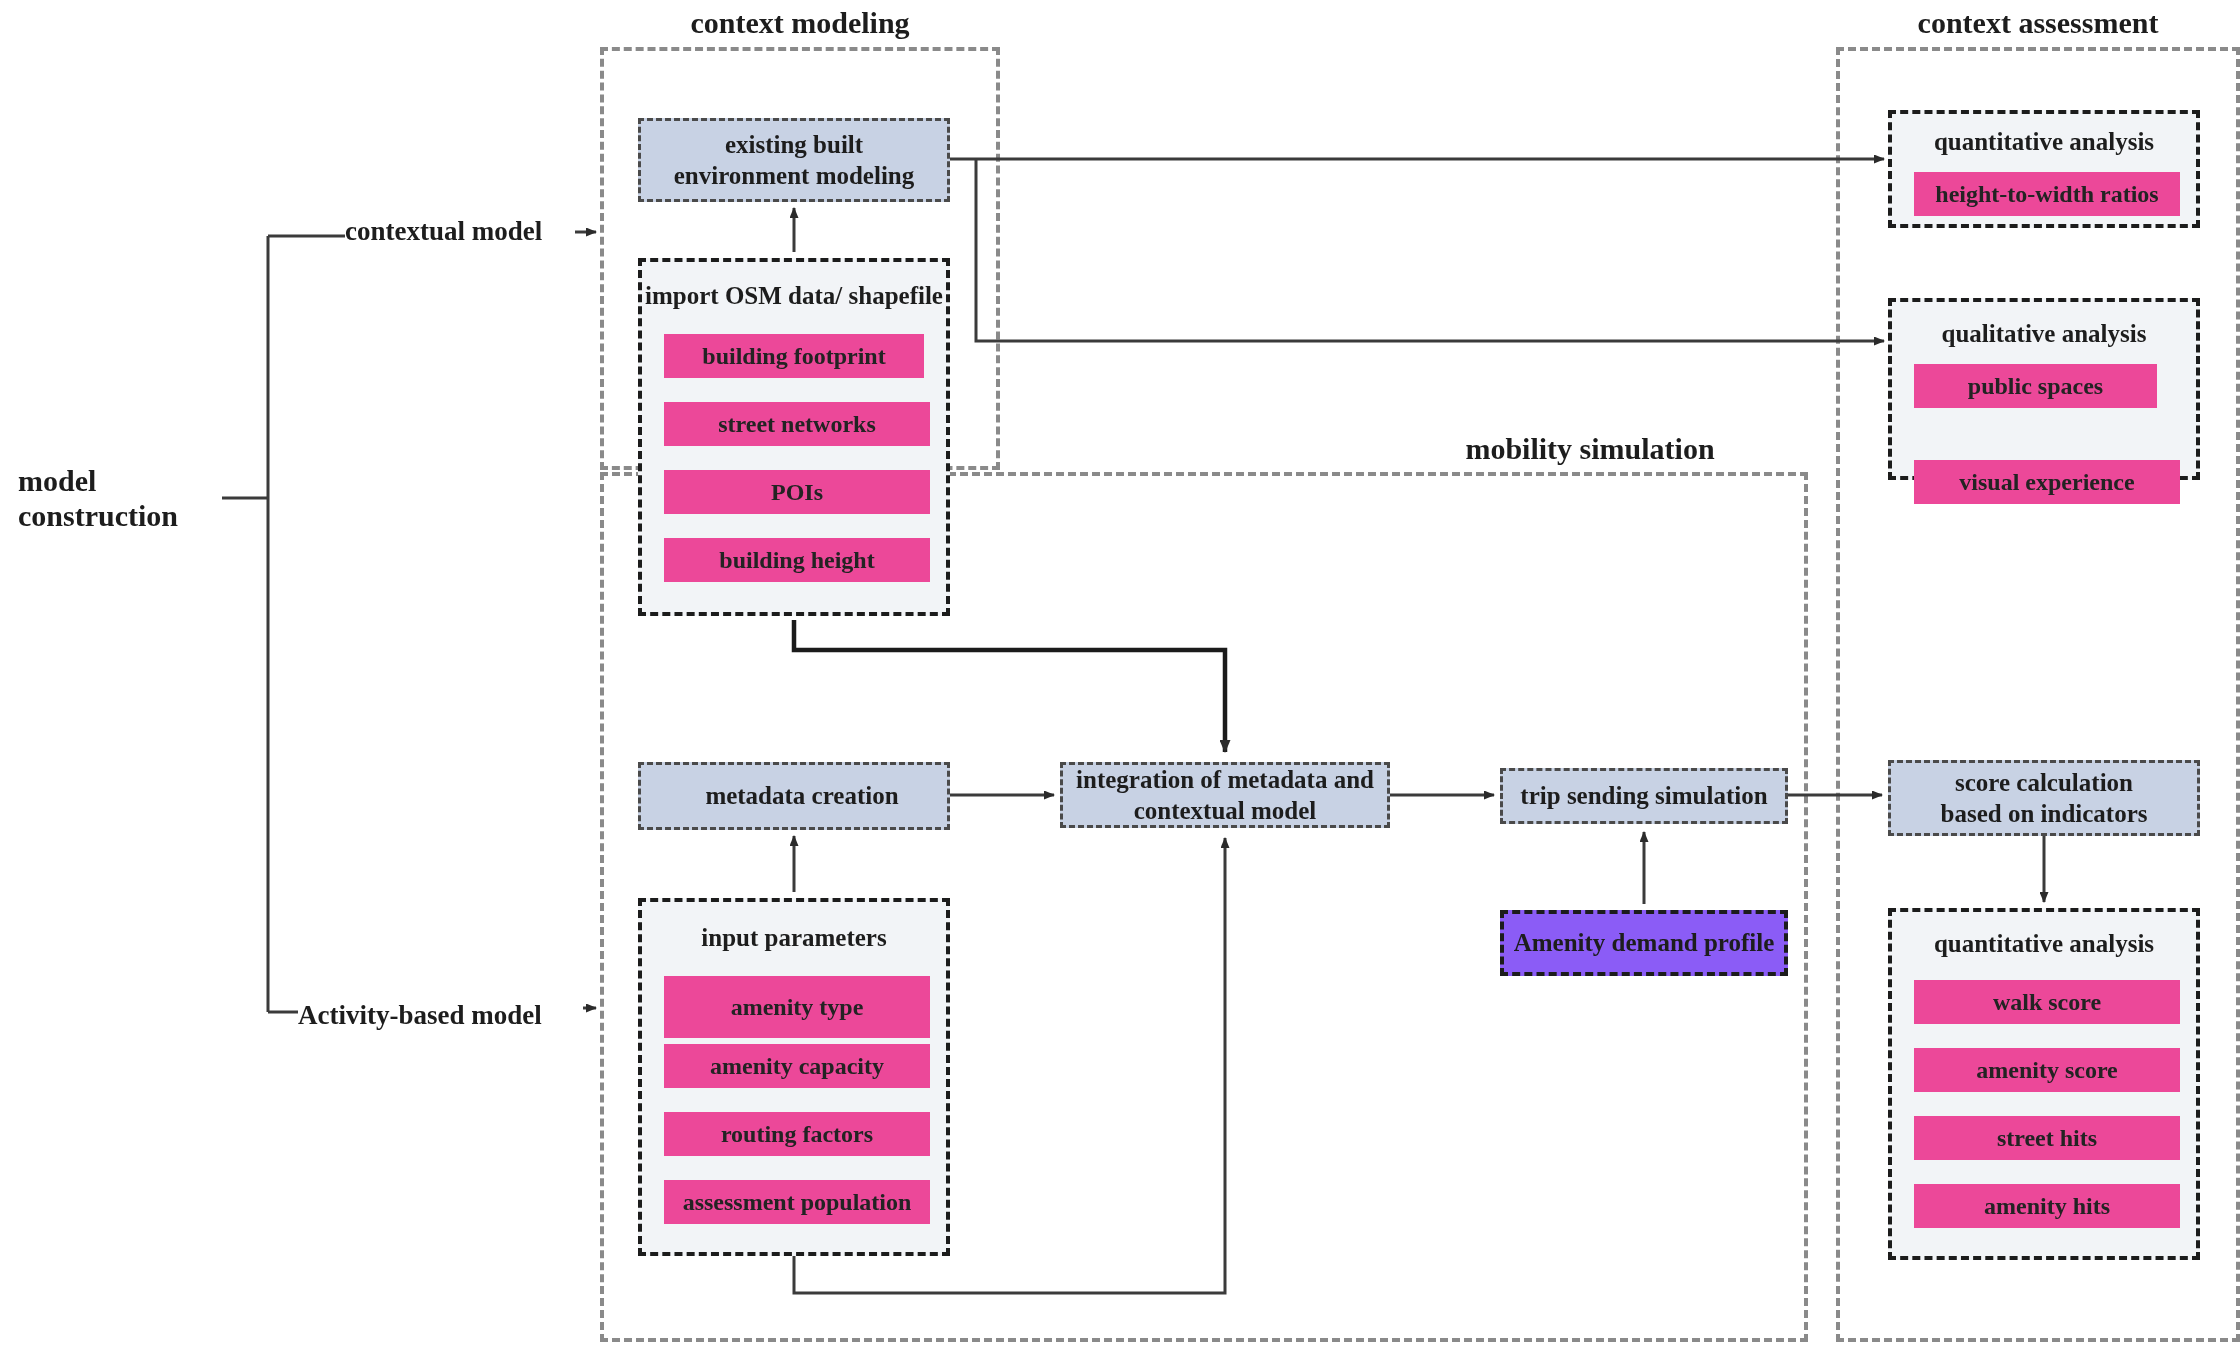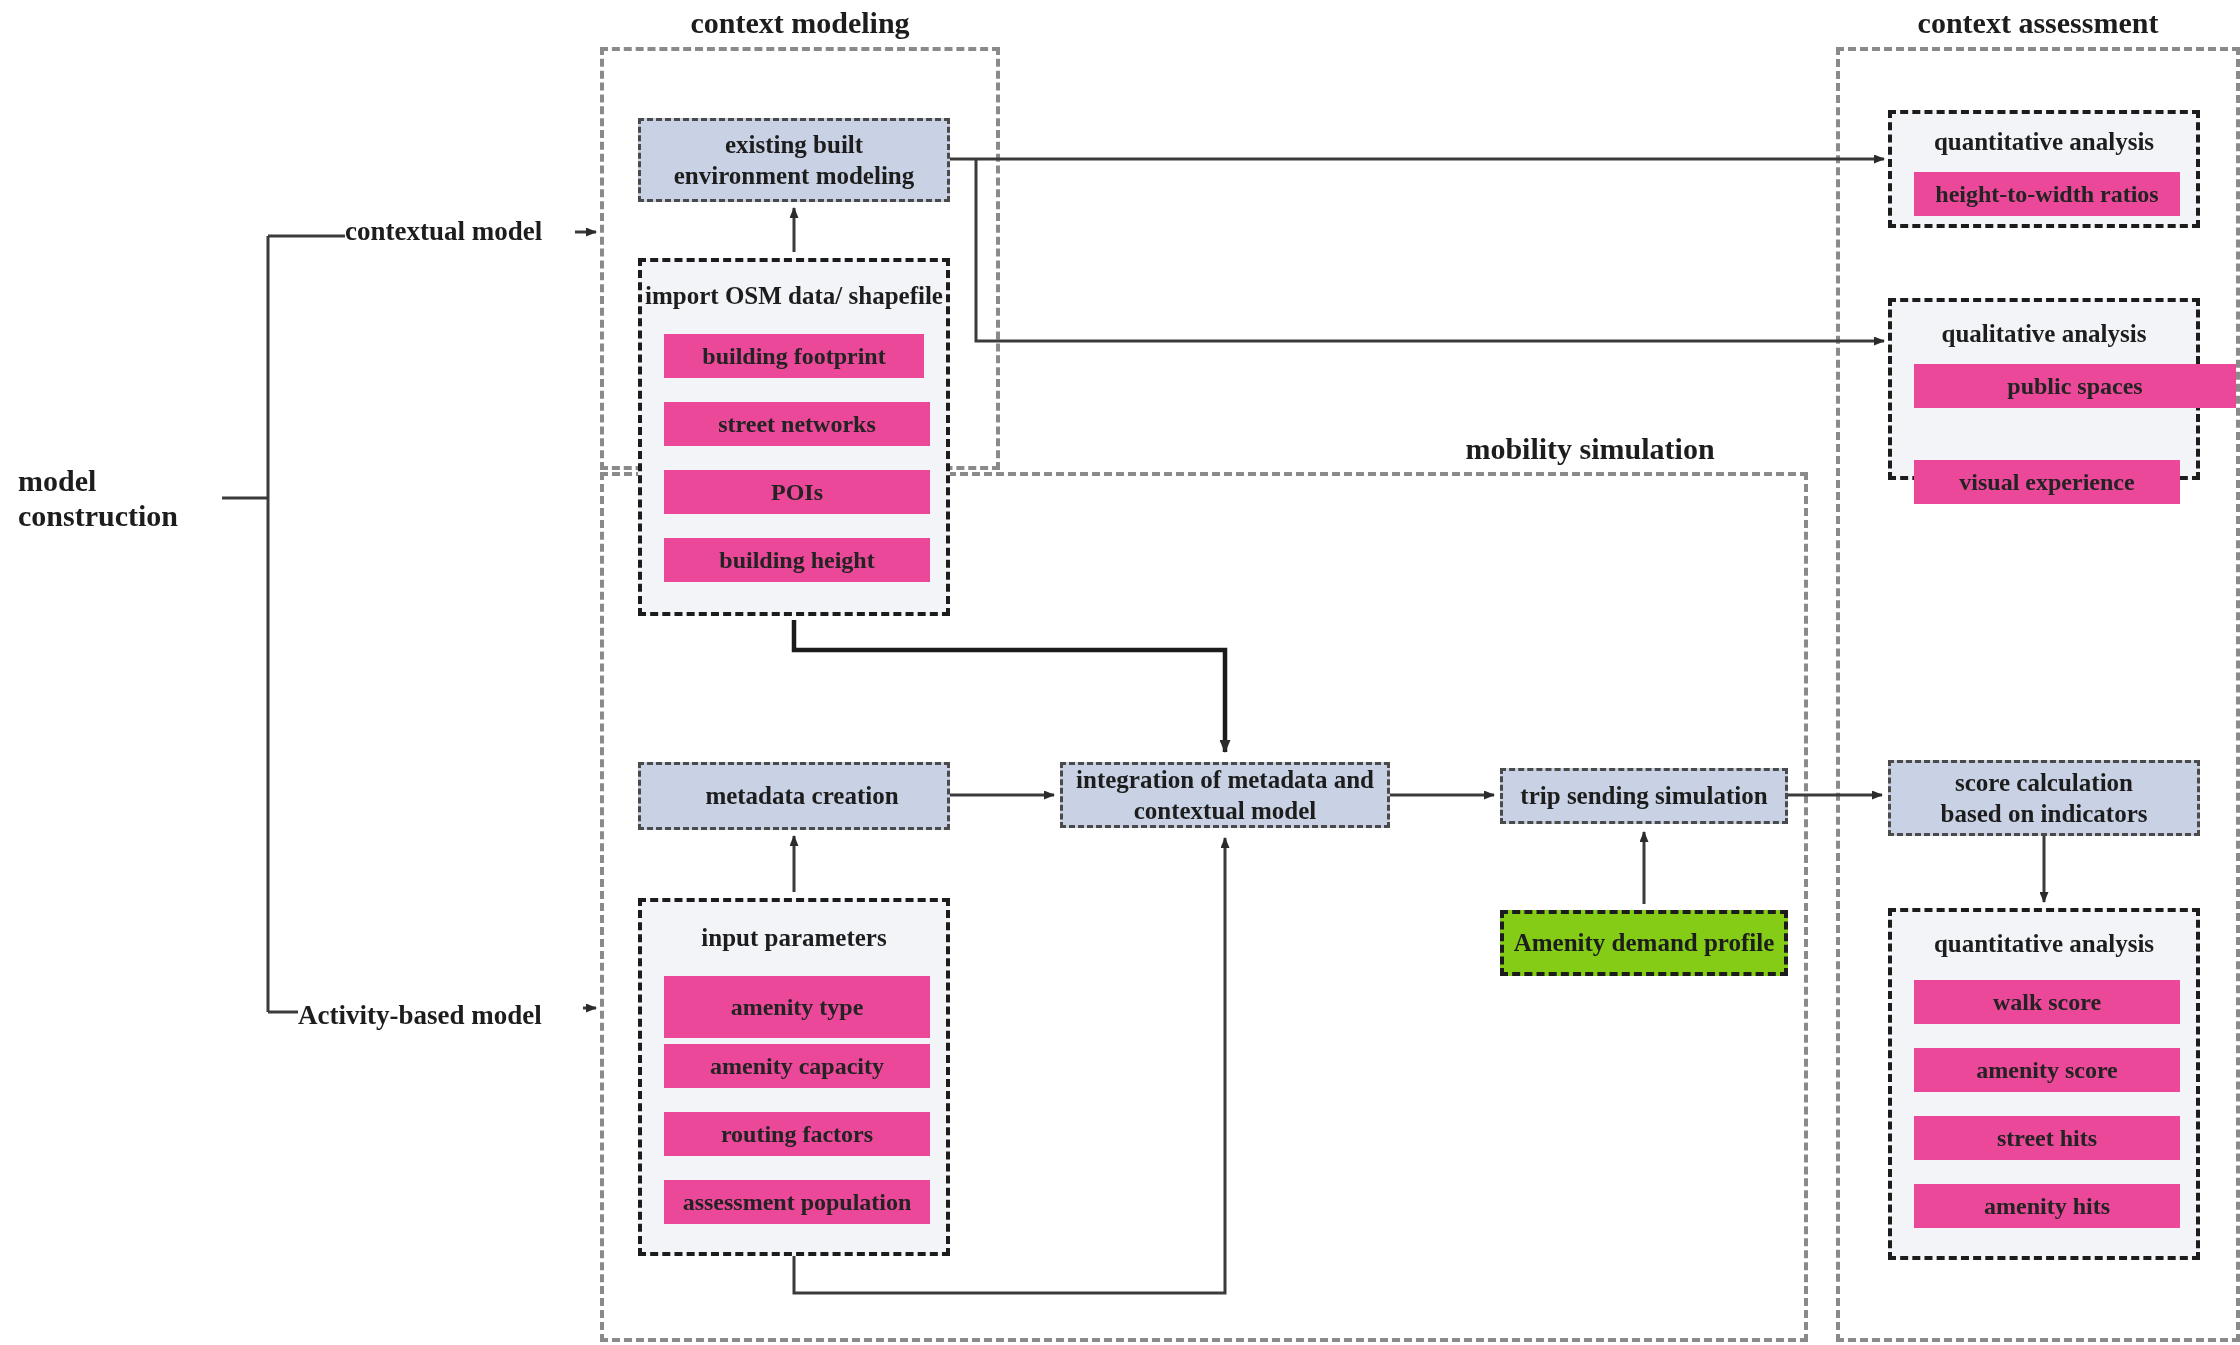--- a/index.html
+++ b/index.html
@@ -22,21 +22,21 @@
   .bar{position:absolute;background:#ec4899;display:flex;align-items:center;
        justify-content:center;font-weight:bold;font-size:24px;color:#232323;
        box-sizing:border-box;white-space:nowrap;}
 
   
   .pbox{position:absolute;background:#c8d2e4;border:3px dashed #4a4a4a;
         box-sizing:border-box;display:flex;align-items:center;justify-content:center;
         text-align:center;font-weight:bold;font-size:25px;color:#1d1d1d;line-height:1.25;}
 
   
-  .dbox{position:absolute;background:#84cc16;border:4px dashed #1c1c1c;
+  .dbox{position:absolute;background:#8b5cf6;border:4px dashed #1c1c1c;
         box-sizing:border-box;display:flex;align-items:center;justify-content:center;
         text-align:left;font-weight:bold;font-size:25px;color:#1d1d1d;}
 
   
   .ftext{position:absolute;font-weight:bold;font-size:30px;color:#1d1d1d;
          line-height:1.18;white-space:pre-line;}
   .ftext.sm{font-size:27px;white-space:nowrap;}
 
   svg.wires{position:absolute;left:0;top:0;width:2240px;height:1345px;
             pointer-events:none;overflow:visible;}
@@ -93,21 +93,21 @@
     <div class="bar" style="left:22px;top:278px;width:266px;height:44px;">assessment population</div>
   </div>
 
   <div class="panel" style="left:1888px;top:110px;width:312px;height:118px;">
     <div class="panel-title" style="top:14px;">quantitative analysis</div>
     <div class="bar" style="left:22px;top:58px;width:266px;height:44px;">height-to-width ratios</div>
   </div>
 
   <div class="panel" style="left:1888px;top:298px;width:312px;height:182px;">
     <div class="panel-title" style="top:18px;">qualitative analysis</div>
-    <div class="bar" style="left:22px;top:62px;width:322px;height:44px;">public spaces</div>
+    <div class="bar" style="left:22px;top:62px;width:243px;height:44px;">public spaces</div>
     <div class="bar" style="left:22px;top:130px;width:266px;height:44px;margin-top:28px;">visual experience</div>
   </div>
 
   <div class="pbox" style="left:1888px;top:760px;width:312px;height:76px;white-space:pre-line;">score calculation
 based on indicators</div>
 
   <div class="panel" style="left:1888px;top:908px;width:312px;height:352px;">
     <div class="panel-title" style="top:18px;">quantitative analysis</div>
     <div class="bar" style="left:22px;top:68px;width:266px;height:44px;">walk score</div>
     <div class="bar" style="left:22px;top:136px;width:266px;height:44px;">amenity score</div>

